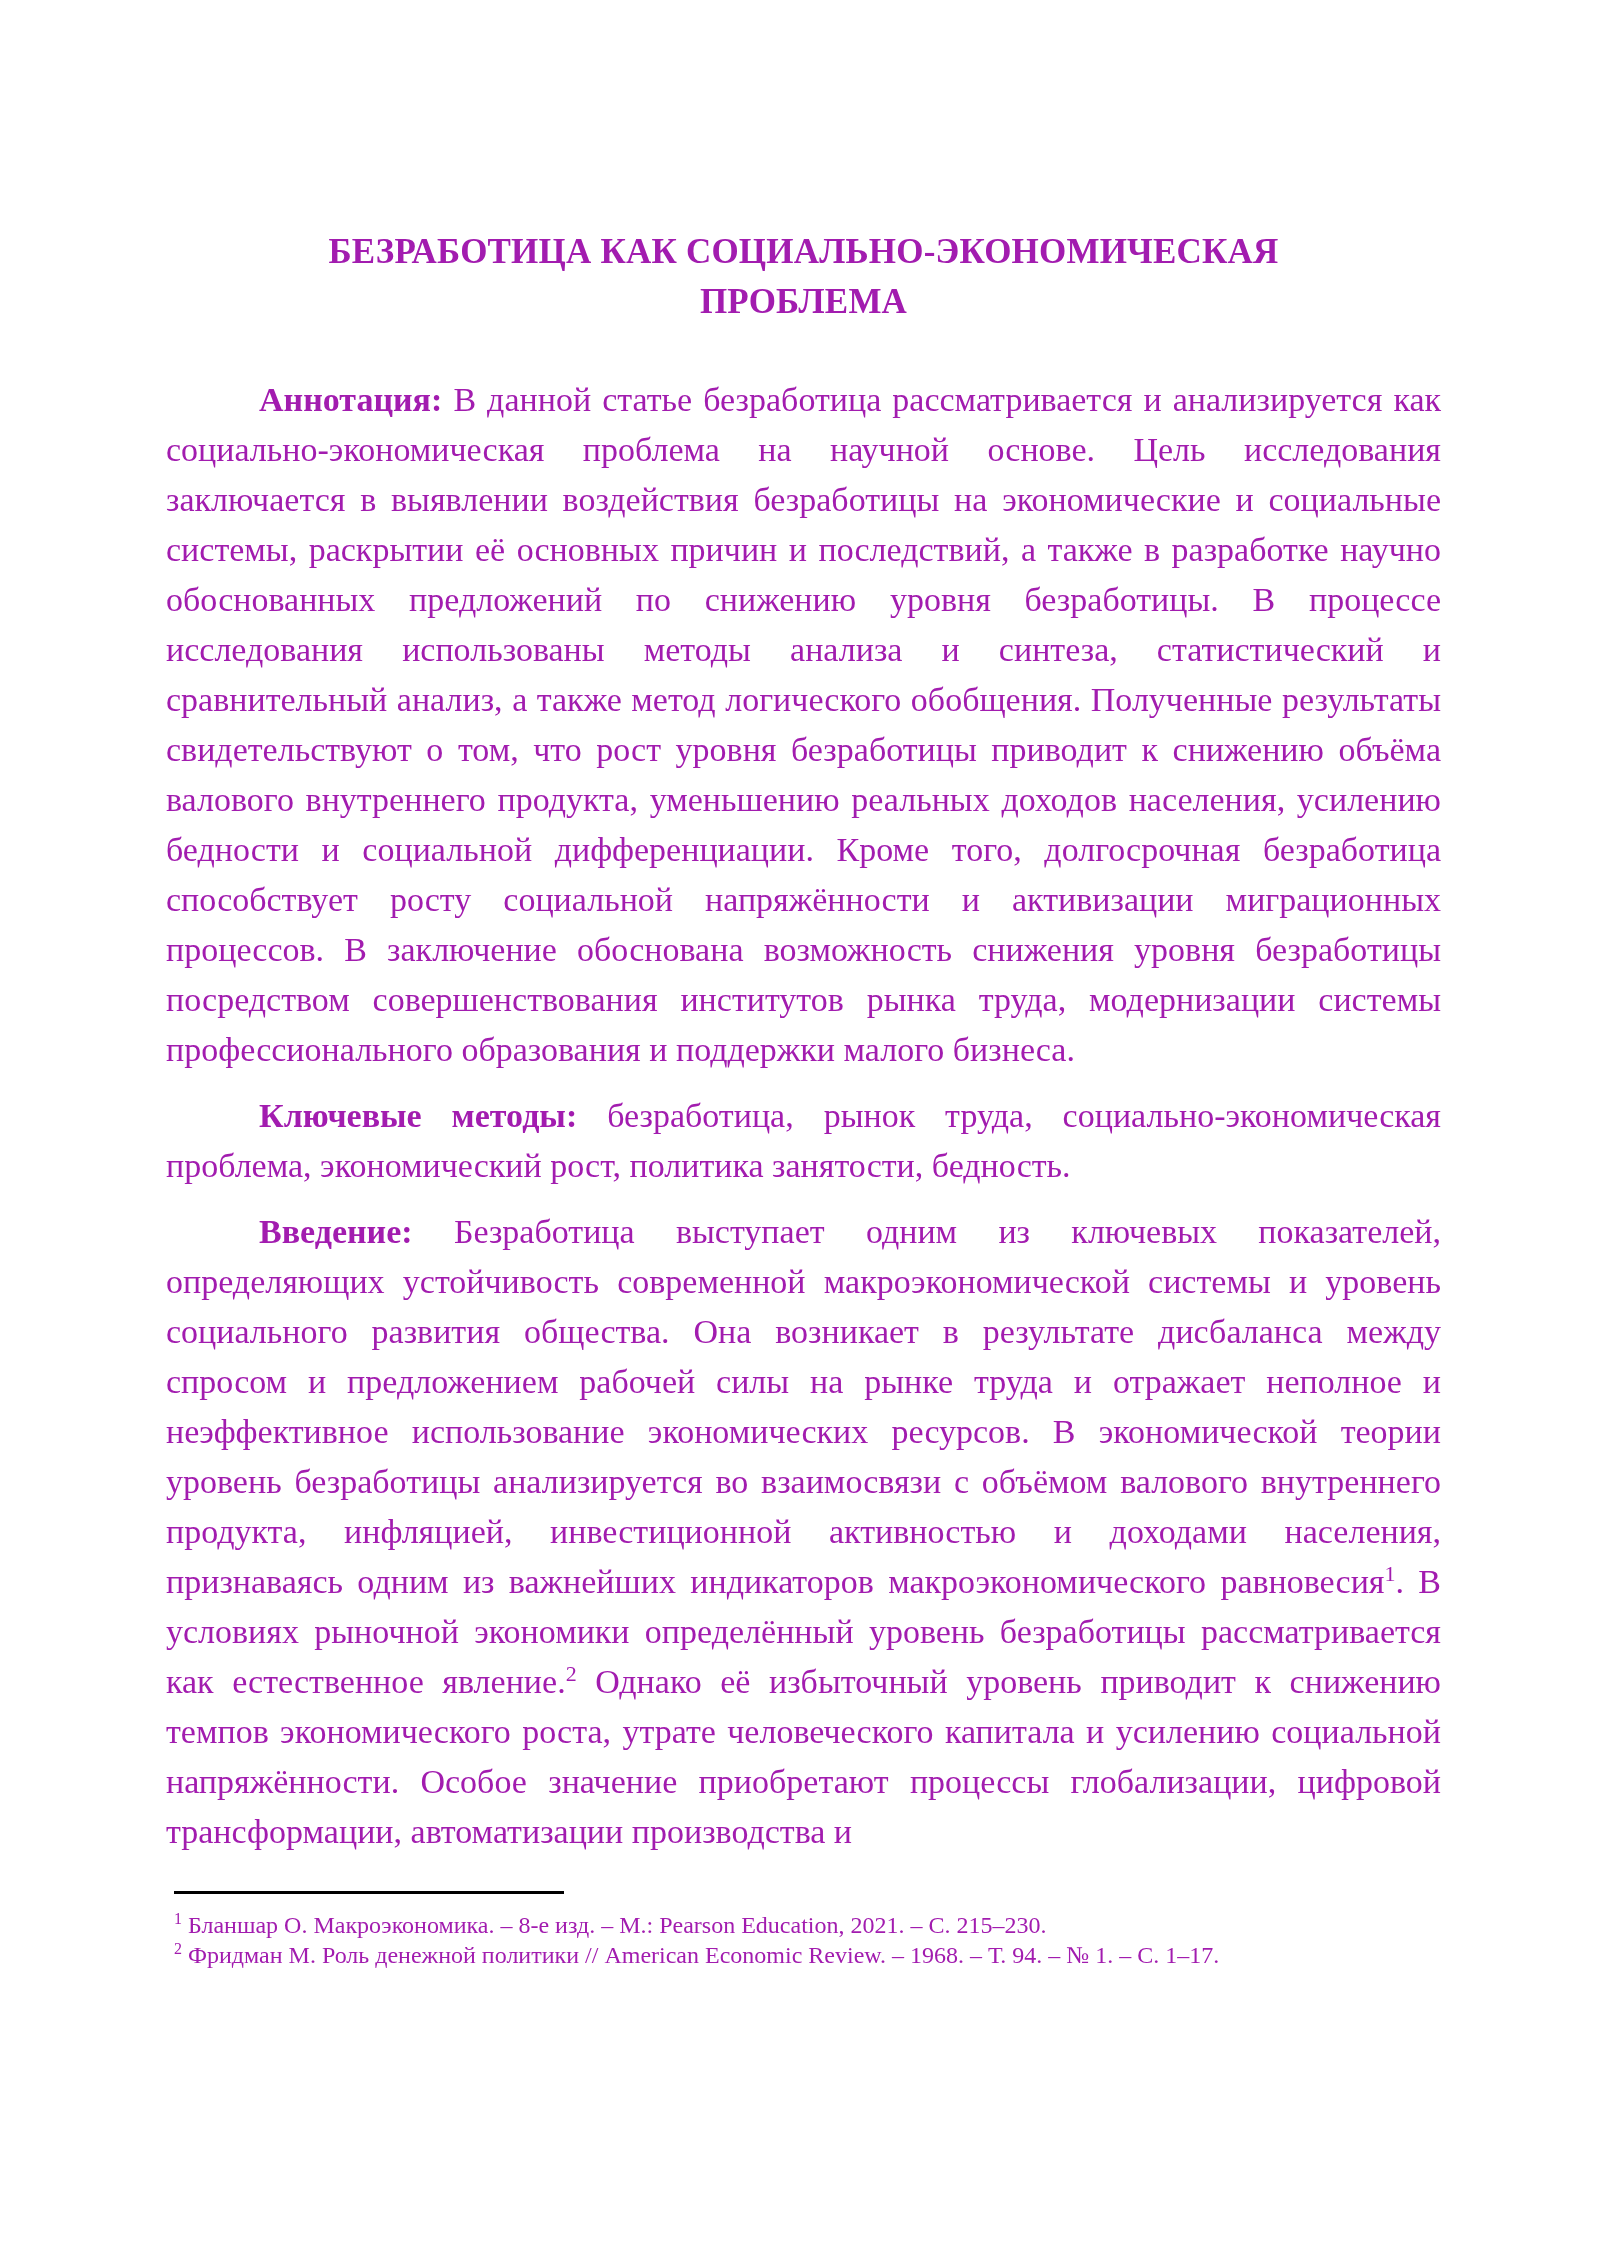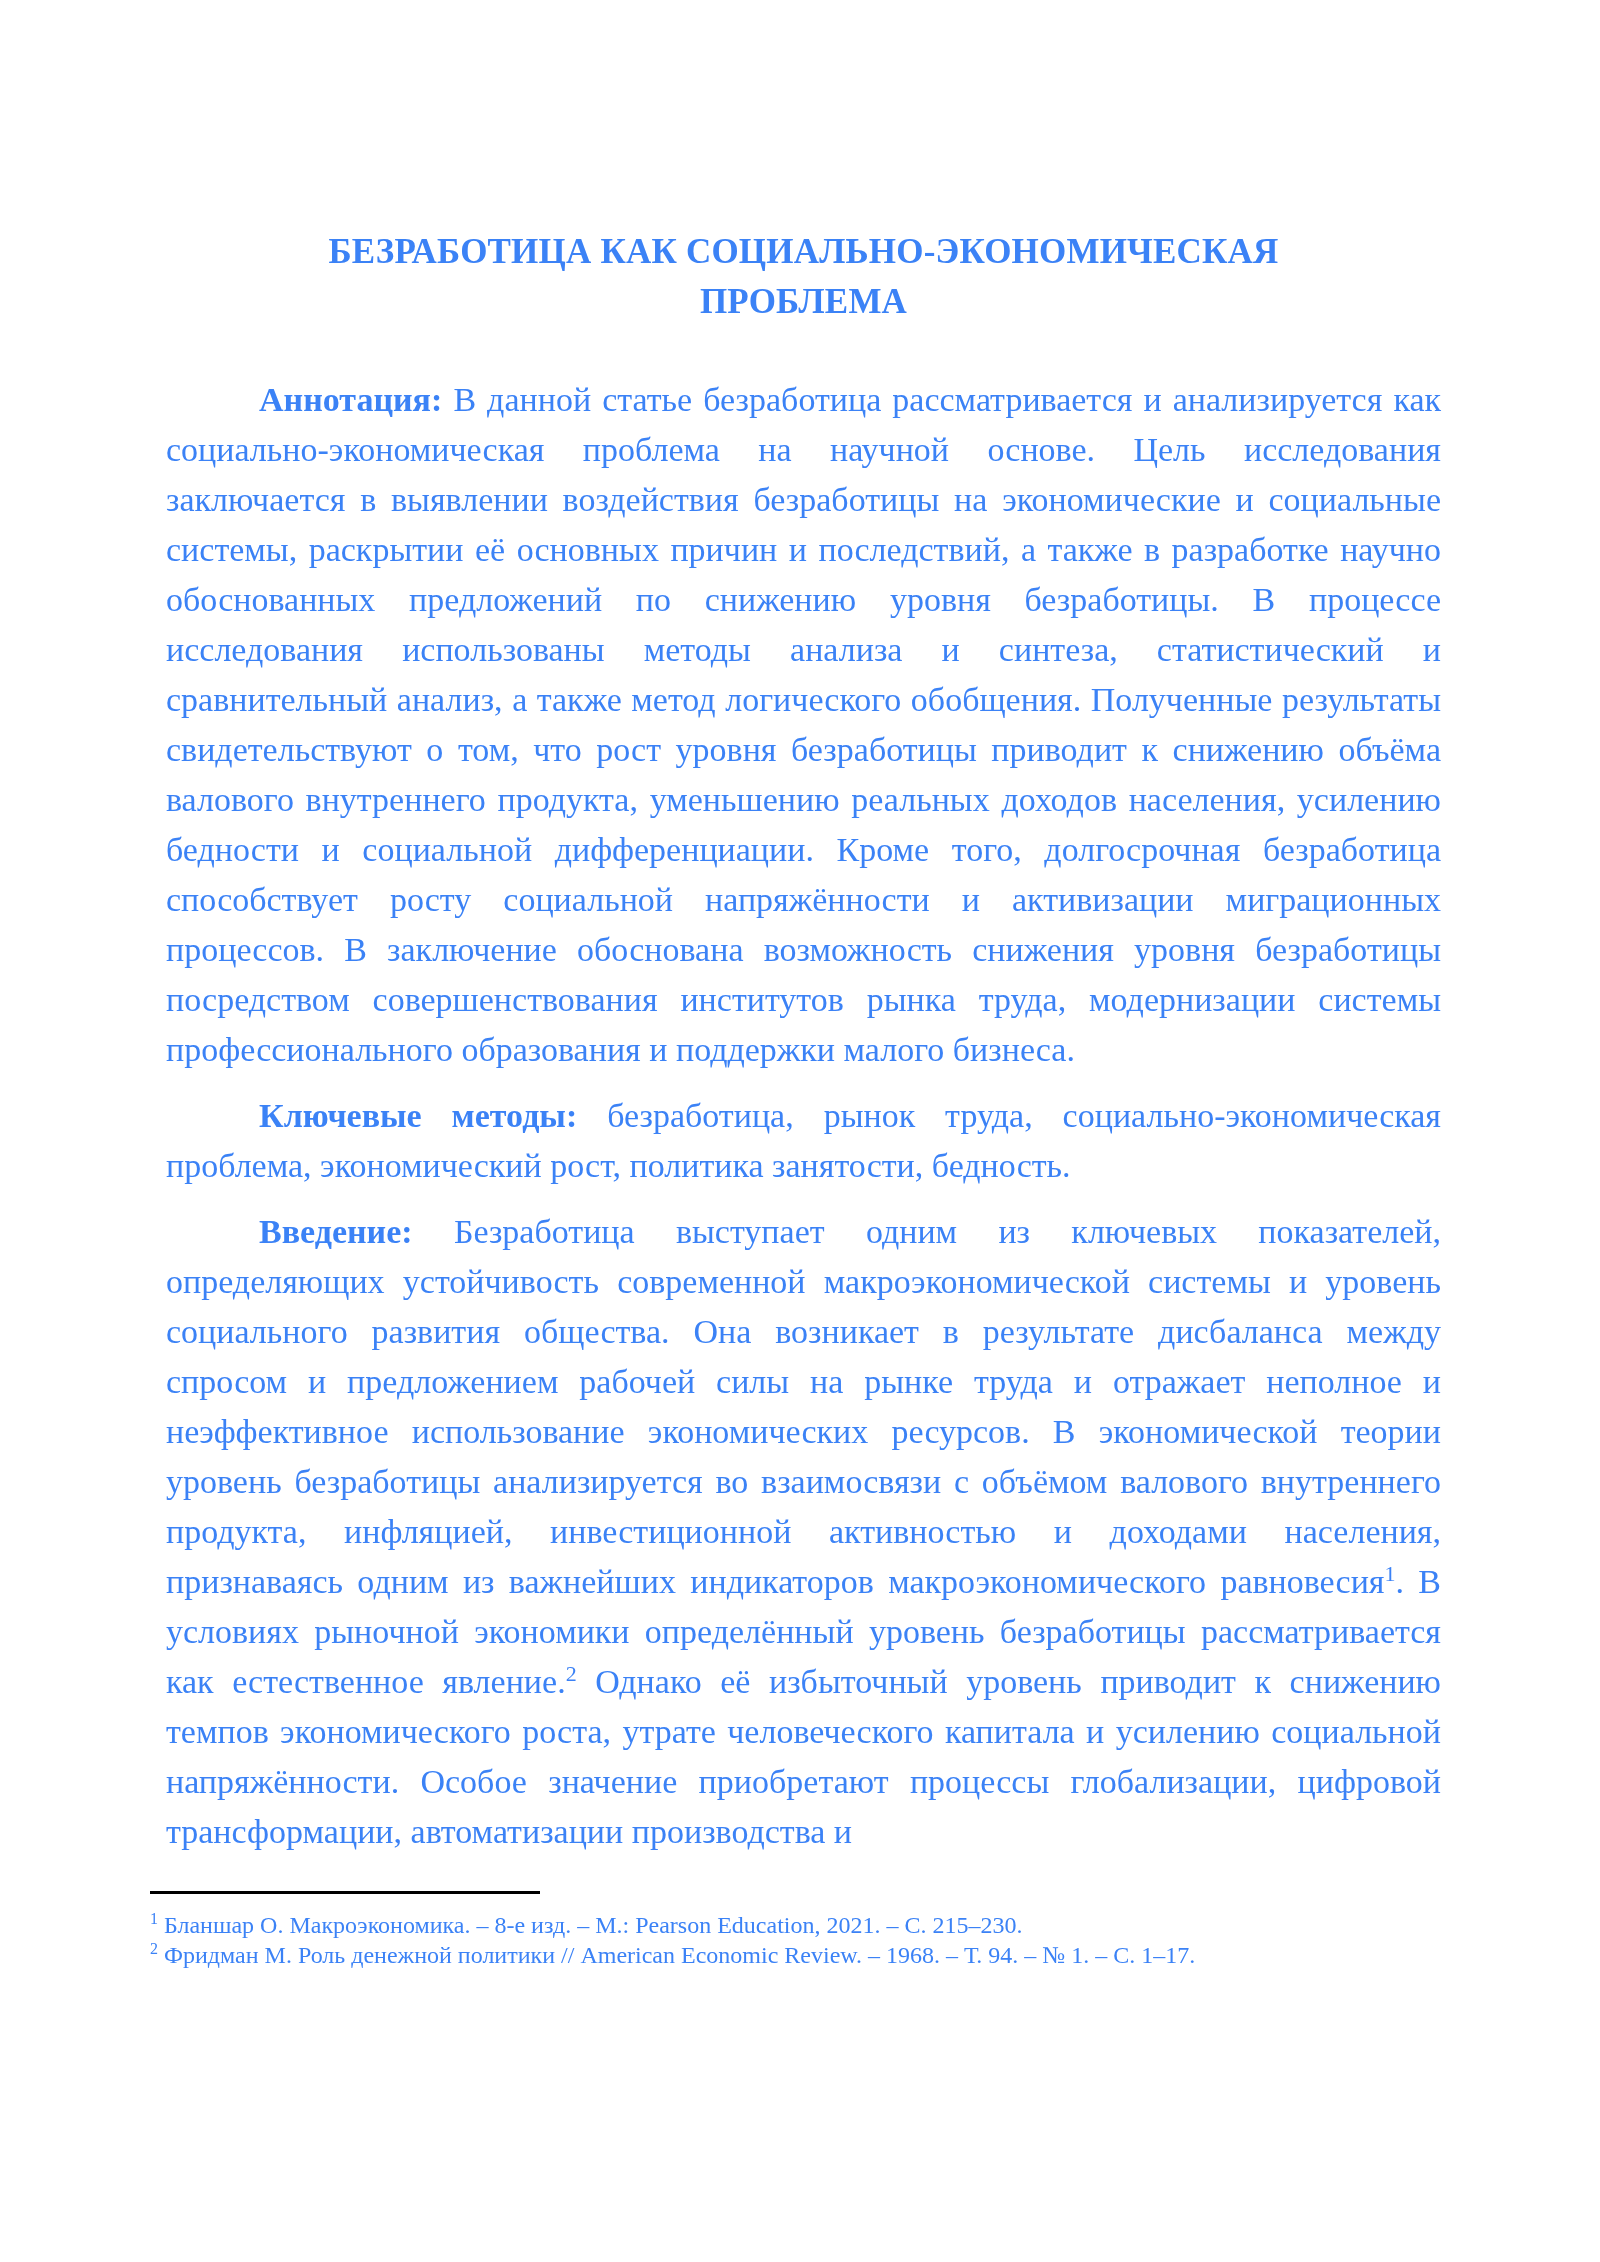--- a/index.html
+++ b/index.html
@@ -6,21 +6,21 @@
     margin: 0;
     padding: 0;
     background: #ffffff;
   }
   .page {
     position: relative;
     width: 1600px;
     height: 2262px;
     box-sizing: border-box;
     background: #ffffff;
-    color: #3b82f6;
+    color: #a21caf;
     font-family: "Liberation Serif", "DejaVu Serif", serif;
     padding: 227px 143px 0 150px;
     overflow: hidden;
   }
   .title {
     margin: 0 0 48px 0;
     font-size: 35px;
     font-weight: bold;
     line-height: 50px;
     text-align: center;
@@ -37,20 +37,21 @@
   .para b {
     font-weight: bold;
   }
   .para sup.fn-ref {
     font-size: 22px;
     line-height: 0;
     vertical-align: super;
   }
   .footnotes {
     margin-top: 34px;
+    margin-left: 24px;
   }
   .fn-sep {
     width: 390px;
     height: 3px;
     background: #000000;
     margin: 0 0 16px 0;
   }
   .footnote {
     font-size: 24px;
     line-height: 30px;

